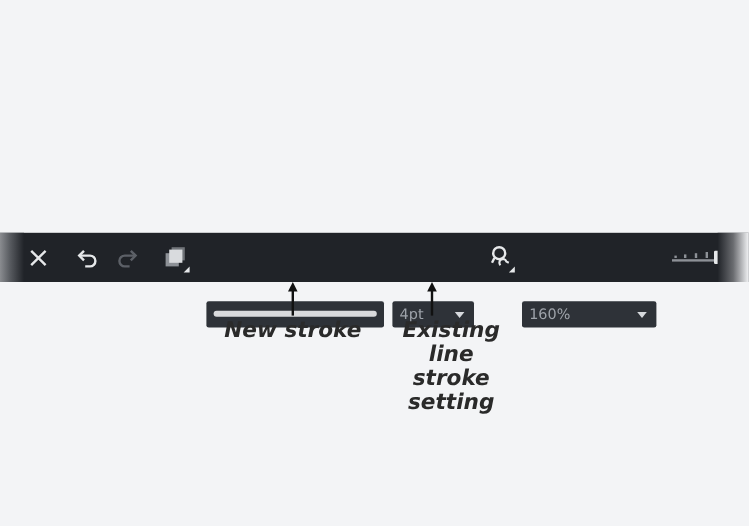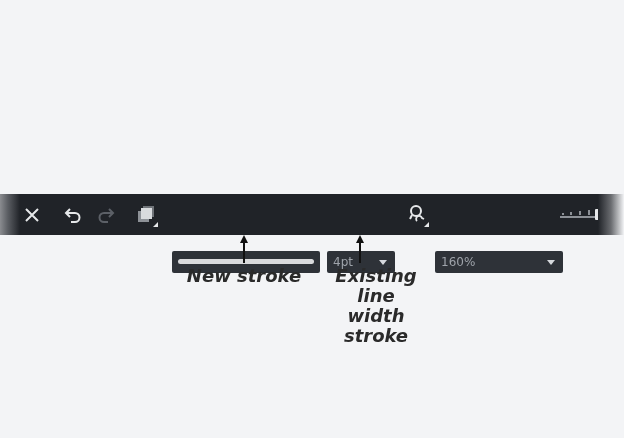--- a/index.html
+++ b/index.html
@@ -89,21 +89,21 @@
 
   <div class="icon-btn" style="left:405px;">
     <svg width="26" height="26" viewBox="0 0 26 26">
       <circle cx="11" cy="9" r="5" stroke="#e6e8ea" stroke-width="2" fill="none"></circle>
       <path d="M7 13 L5 17" stroke="#e6e8ea" stroke-width="2" fill="none"></path>
       <path d="M12 19 A3 3 0 1 1 17 16 L19 17" stroke="#e6e8ea" stroke-width="1.8" fill="none"></path>
       <path d="M24 20 L24 25 L19 25 Z" fill="#e6e8ea"></path>
     </svg>
   </div>
 
-  <div class="field" style="left:435px; width:128px;">
+  <div class="field" style="left:435px; width:112px;">
     <span class="field-text">160%</span>
     <span class="caret"></span>
   </div>
 
   <div style="position:absolute; left:560px; top:12px; width:40px; height:18px;">
     <div class="tick" style="left:0; top:10px; width:36px; height:2px;"></div>
     <div class="tick" style="left:2px; top:7px; width:2px; height:2px;"></div>
     <div class="tick" style="left:10px; top:6px; width:2px; height:3px;"></div>
     <div class="tick" style="left:19px; top:5px; width:2px; height:4px;"></div>
     <div class="tick" style="left:28px; top:4px; width:2px; height:5px;"></div>
@@ -116,14 +116,14 @@
 <div class="arrow" style="left:243px; top:242px; height:21px;"></div>
 <div class="arrow-head" style="left:240px; top:235px;"></div>
 <div class="label" style="left:184px; top:266px; width:120px;">
   <div>New stroke</div>
 </div>
 
 <div class="arrow" style="left:359px; top:242px; height:21px;"></div>
 <div class="arrow-head" style="left:356px; top:235px;"></div>
 <div class="label" style="left:316px; top:266px; width:120px;">
   <div>Existing line</div>
-  <div>width stroke</div>
+  <div>stroke setting</div>
 </div>
 
 </body></html>

